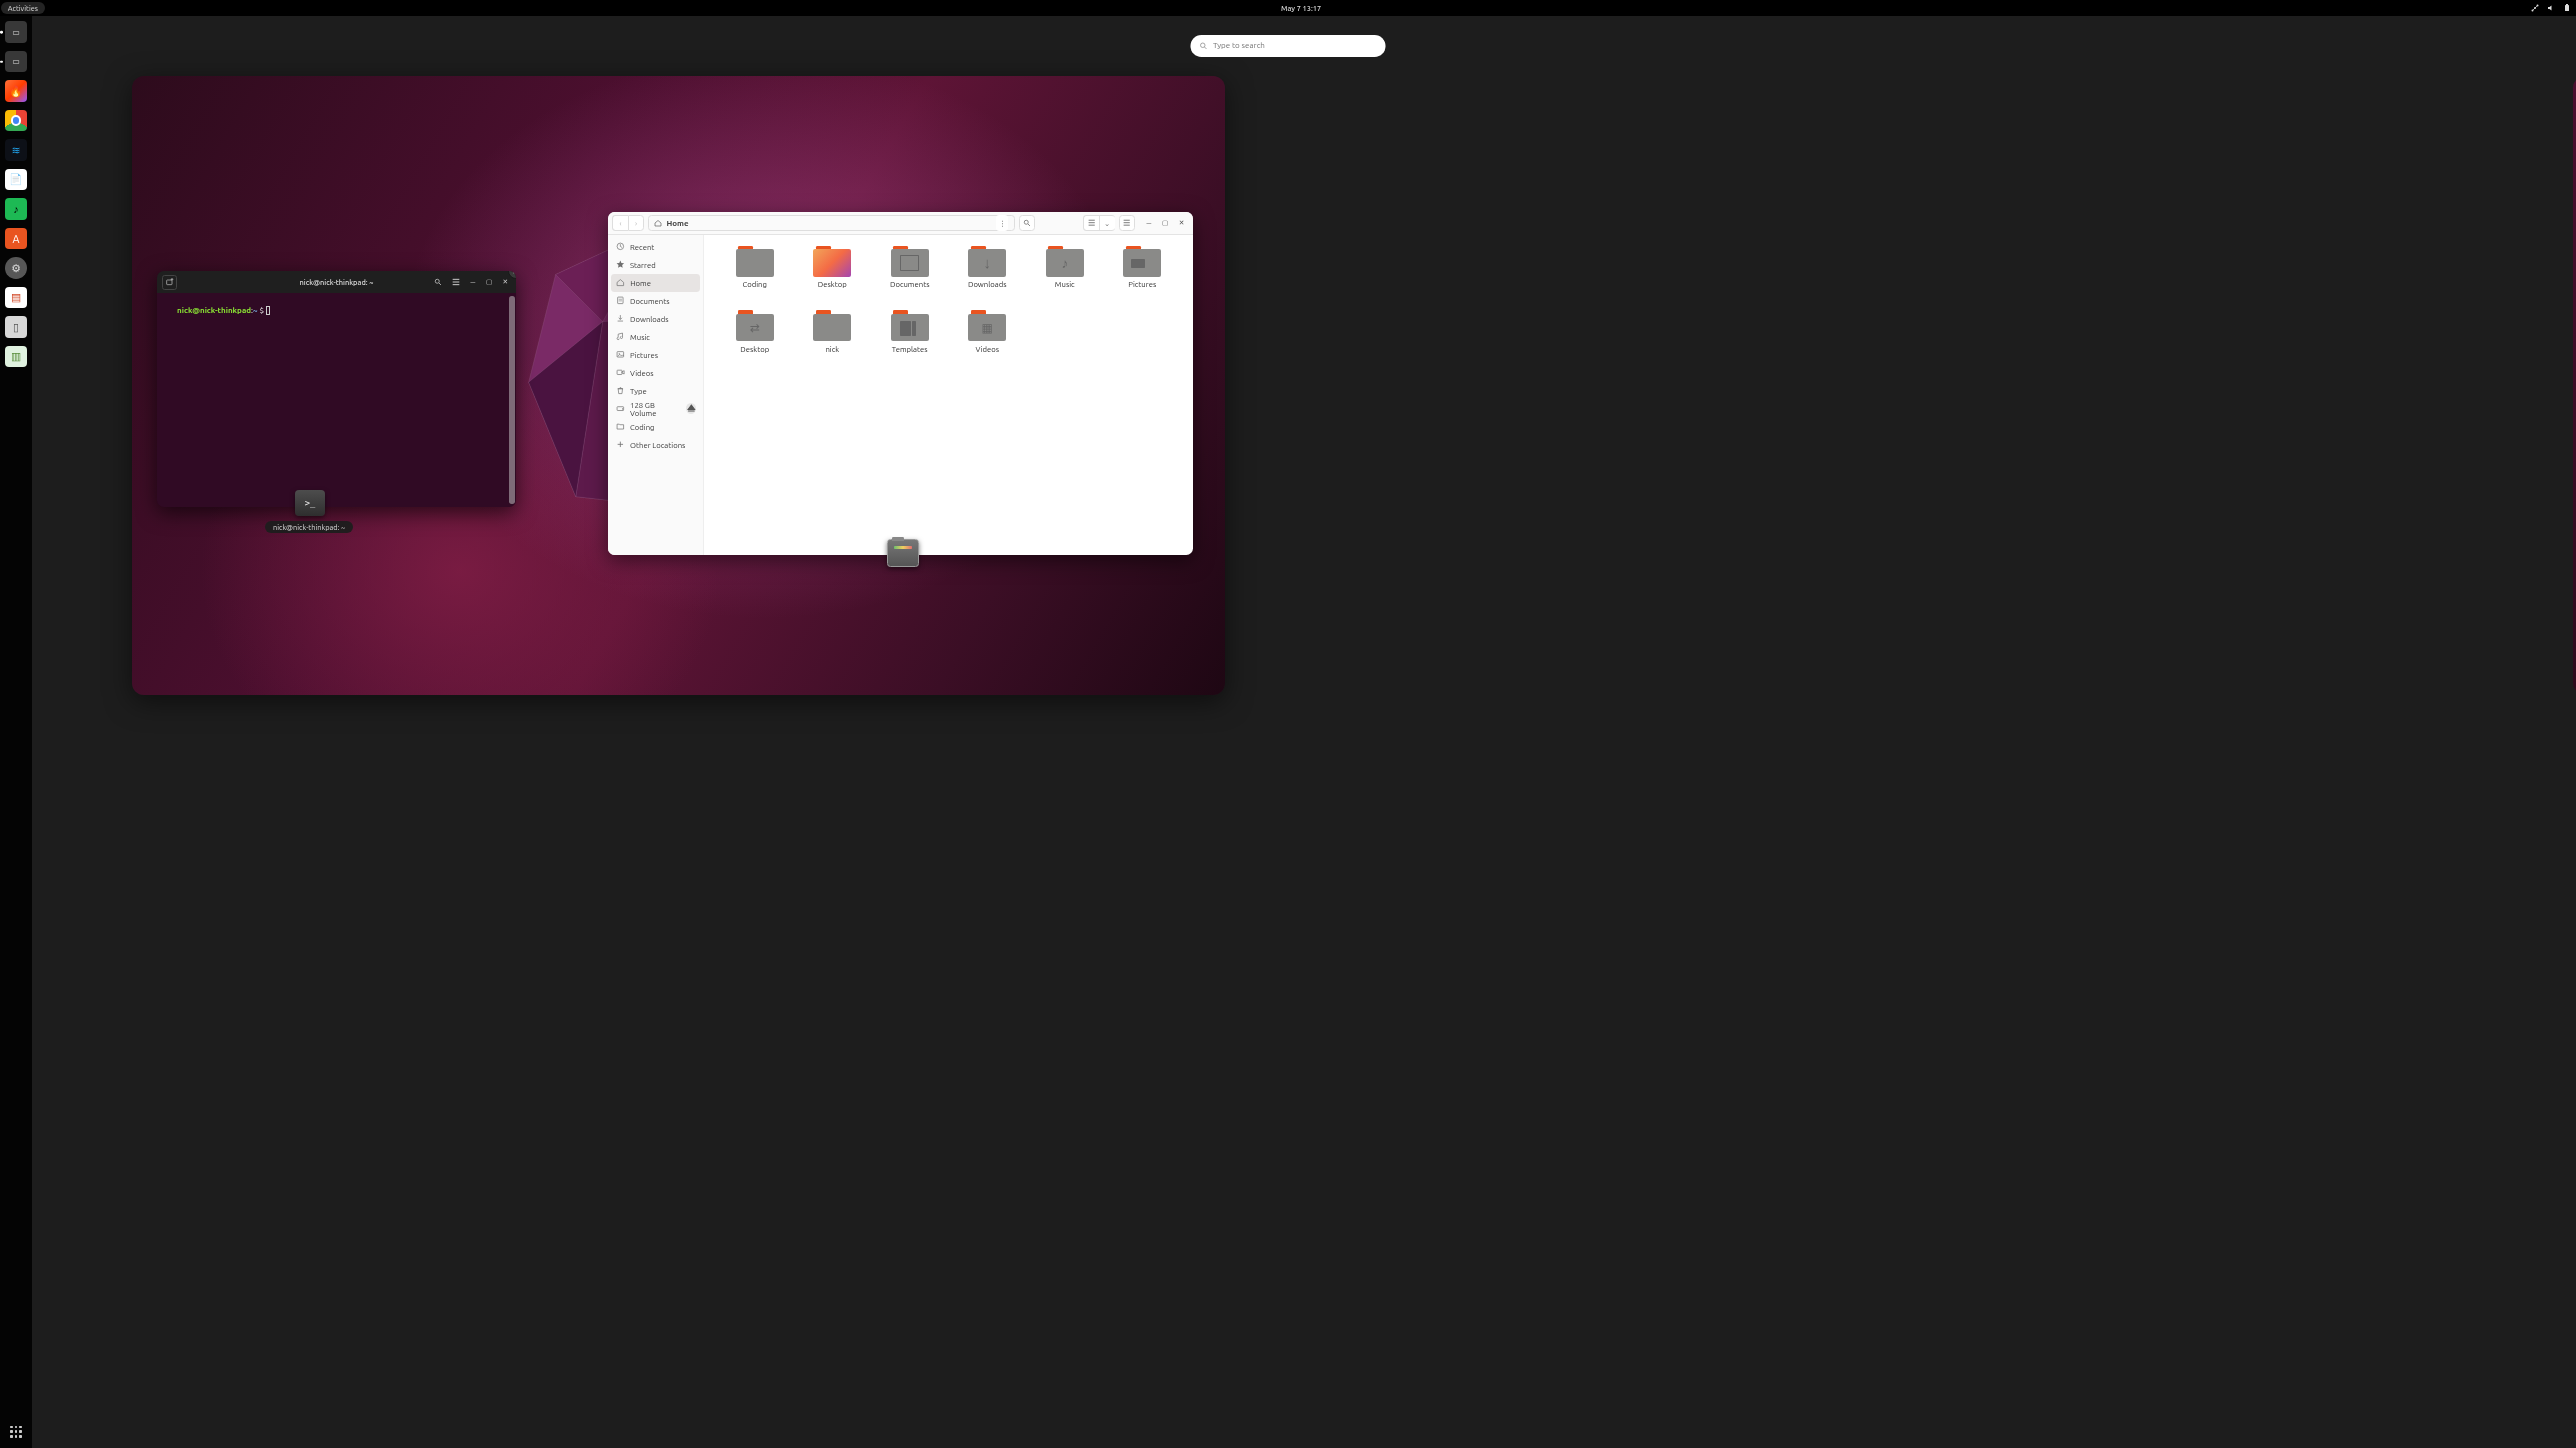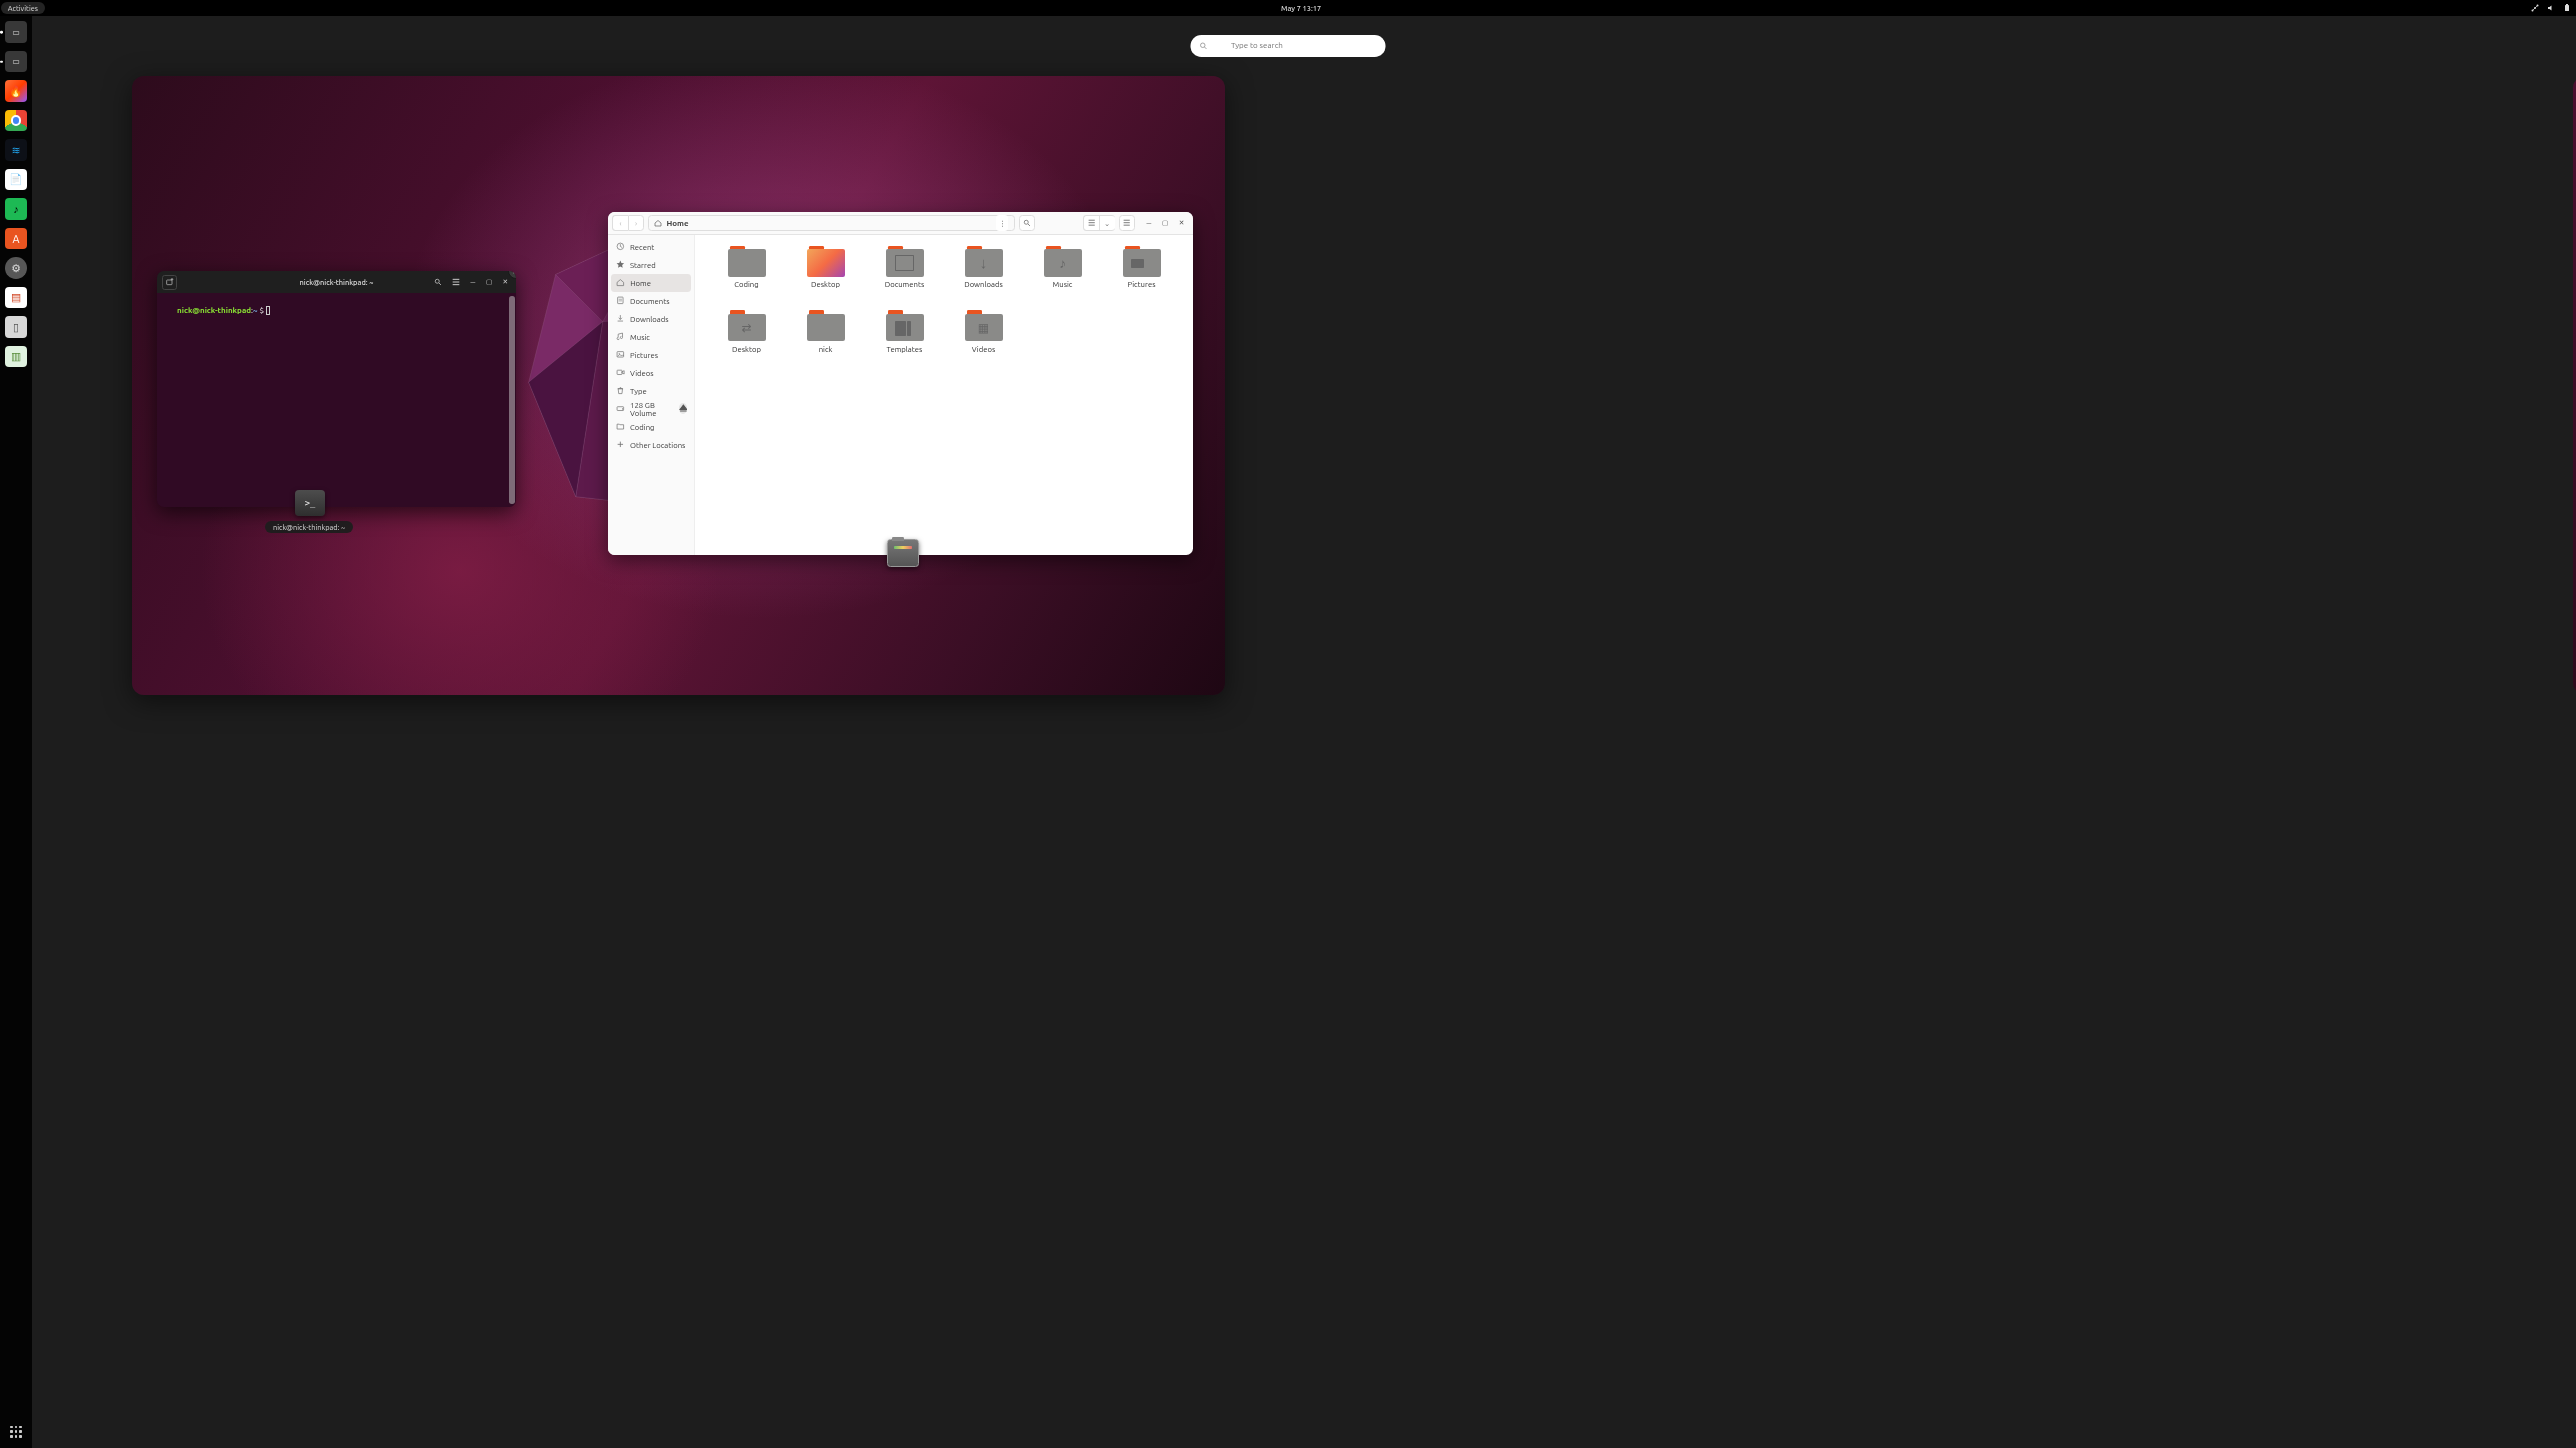--- a/index.html
+++ b/index.html
@@ -27,21 +27,21 @@
 .dock .wps    { background:#fff; color:#d24726; }
 .dock .usb    { background:#d8d8d8; color:#555; }
 .dock .kfile  { background:#e0f2e0; color:#5a8f3d; }
 .dock .iconwin{ background:#383838; color:#ddd; font-size:8px; }
 .dock .running { position: relative; }
 .dock .running::before { content:""; position:absolute; left:-5.4px; top:50%; width:2.7px; height:2.7px; background:#fff; border-radius:50%; transform:translateY(-50%); }
 .dock .apps-grid { position:absolute; bottom:6.7px; width:19px; height:19px; display:grid; grid-template-columns:repeat(3,2.7px); grid-template-rows:repeat(3,2.7px); gap:2px; justify-content:center; align-content:center; cursor:pointer; }
 .dock .apps-grid span { background:#ccc; border-radius:0.7px; }
 
 
-.search { position:absolute; top:35px; left:50%; transform:translateX(-50%); width:195px; height:21.5px; background:#fff; border-radius:10.8px; display:flex; align-items:center; padding:0 9.4px; gap:23px; z-index:80; }
+.search { position:absolute; top:35px; left:50%; transform:translateX(-50%); width:195px; height:21.5px; background:#fff; border-radius:10.8px; display:flex; align-items:center; padding:0 9.4px; gap:5px; z-index:80; }
 .search svg { width:8px; height:8px; fill:#888; }
 .search input { border:none; outline:none; font-size:8px; flex:1; background:transparent; }
 
 
 .workspace { position:absolute; top:76px; left:132px; width:1093px; height:619px; border-radius:12px; overflow:hidden;
   background: radial-gradient(ellipse 606px 471px at 58% 42%, rgba(190,80,160,.55), transparent 60%),
               radial-gradient(ellipse 471px 404px at 30% 80%, rgba(130,30,70,.8), transparent 55%),
               linear-gradient(120deg,#2d0b1c 0%, #4c0f2f 35%, #5e1436 55%, #3b0e25 80%, #1e0713 100%);
   box-shadow: 0 6.7px 27px rgba(0,0,0,.5);
 }
@@ -80,21 +80,21 @@
 .files .navgroup .hb-btn:last-child  { border-radius:0 3.4px 3.4px 0; }
 .files .pathbar { flex:1; height:16px; border:0.7px solid #dedede; border-radius:3.4px; display:flex; align-items:center; padding:0 5.4px; gap:4px; }
 .files .pathbar svg { width:8px; height:8px; fill:#555; }
 .files .viewgroup { display:flex; }
 .files .viewgroup .hb-btn:first-child { border-radius:3.4px 0 0 3.4px; border-right:none; }
 .files .viewgroup .hb-btn:nth-child(2){ border-radius:0; border-right:none; }
 .files .viewgroup .hb-btn:last-child  { border-radius:0 3.4px 3.4px 0; }
 .files .wincontrols { display:flex; gap:1.3px; margin-left:2.7px; }
 .files .wincontrols .wbtn { width:15px; height:15px; border-radius:2.7px; display:flex; align-items:center; justify-content:center; cursor:pointer; color:#555; font-size:6.7px; }
 .files .main { flex:1; display:flex; min-height:0; }
-.files .sidebar { width:87px; border-right:0.7px solid #eee; background:#fafafa; padding-top:2.7px; overflow:auto; }
+.files .sidebar { width:96px; border-right:0.7px solid #eee; background:#fafafa; padding-top:2.7px; overflow:auto; }
 .files .sidebar .item { display:flex; align-items:center; gap:5.4px; height:18px; padding:0 6.7px 0 8px; font-size:7.7px; color:#3b3b3b; cursor:pointer; }
 .files .sidebar .item.sel { background:#e7e4e3; border-radius:3.4px; margin:0 2.7px; padding-left:5.4px; }
 .files .sidebar .item svg { width:8.7px; height:8.7px; fill:#6f6f6f; flex-shrink:0; }
 .files .sidebar .eject { margin-left:auto; width:10.8px; height:10.8px; border-radius:50%; background:#e6e6e6; display:flex; align-items:center; justify-content:center; }
 .files .grid { flex:1; padding:10.8px 12px; display:grid; grid-template-columns: repeat(6, 1fr); grid-auto-rows: 62px; gap:2.7px 0; align-content:start; overflow:auto; }
 .files .folder { display:flex; flex-direction:column; align-items:center; gap:3.4px; cursor:pointer; }
 .files .folder .ficon { width:38px; height:31px; position:relative; }
 .files .folder .ficon .tab { position:absolute; top:0; left:2.7px; width:15px; height:4.7px; background:#e95420; border-radius:1.3px 1.3px 0 0; }
 .files .folder .ficon .bod { position:absolute; top:3.4px; left:0; right:0; bottom:0; background:#8a8a88; border-radius:2px; }
 .files .folder .ficon.doc .bod::after { content:""; position:absolute; inset:6px 9.4px; border:1.3px solid #666; border-radius:0.7px; }

